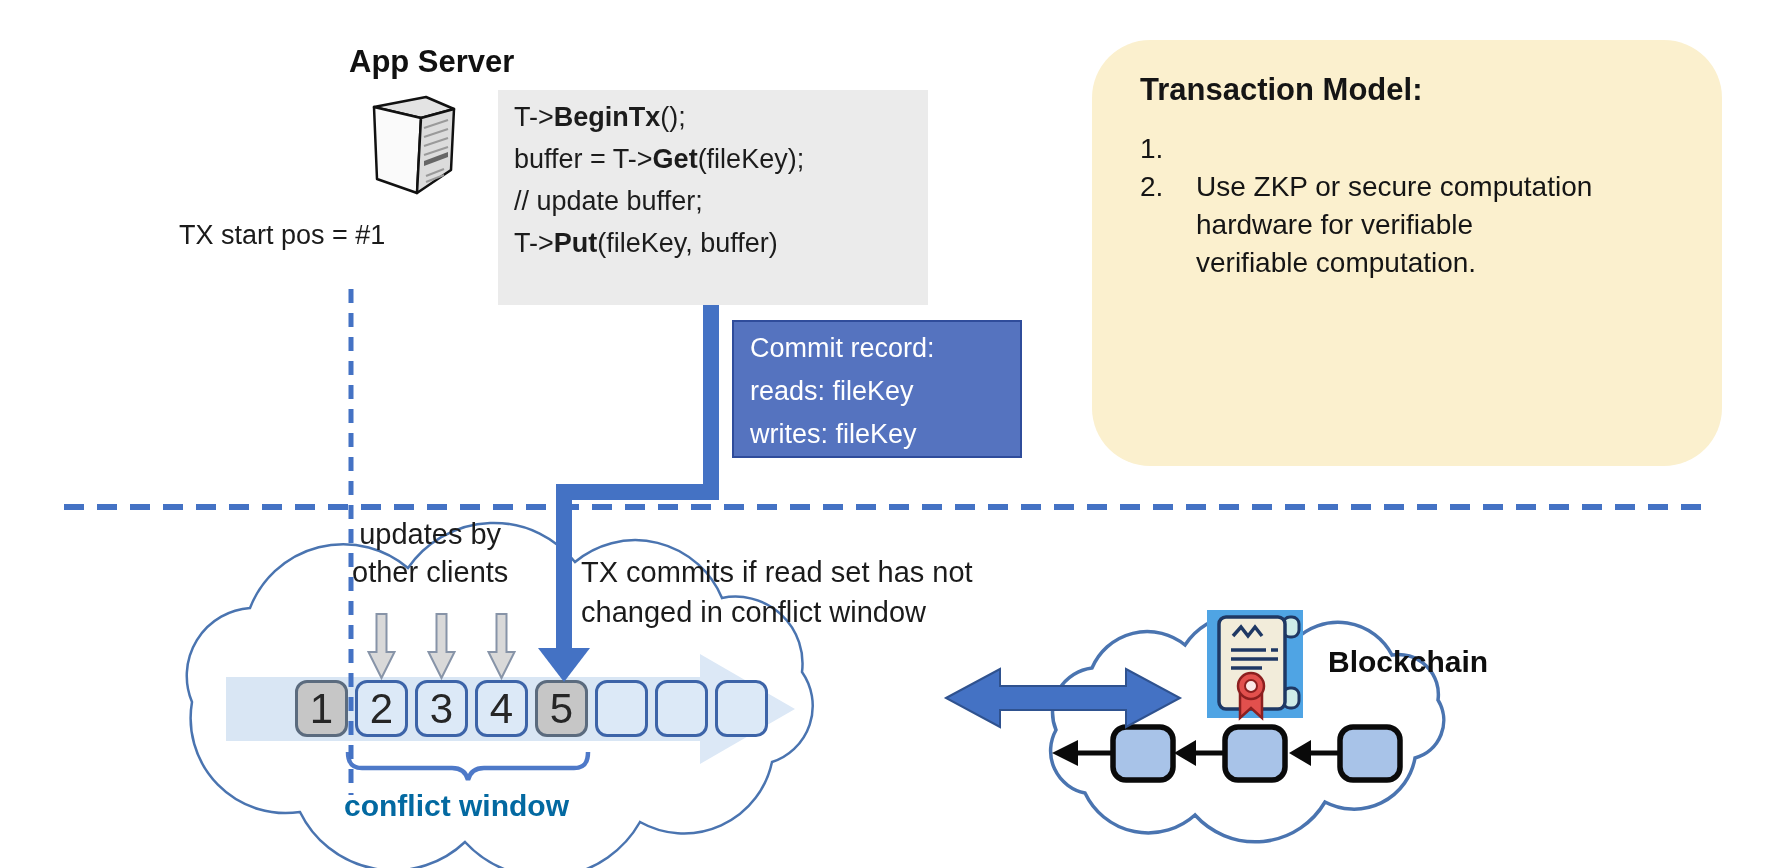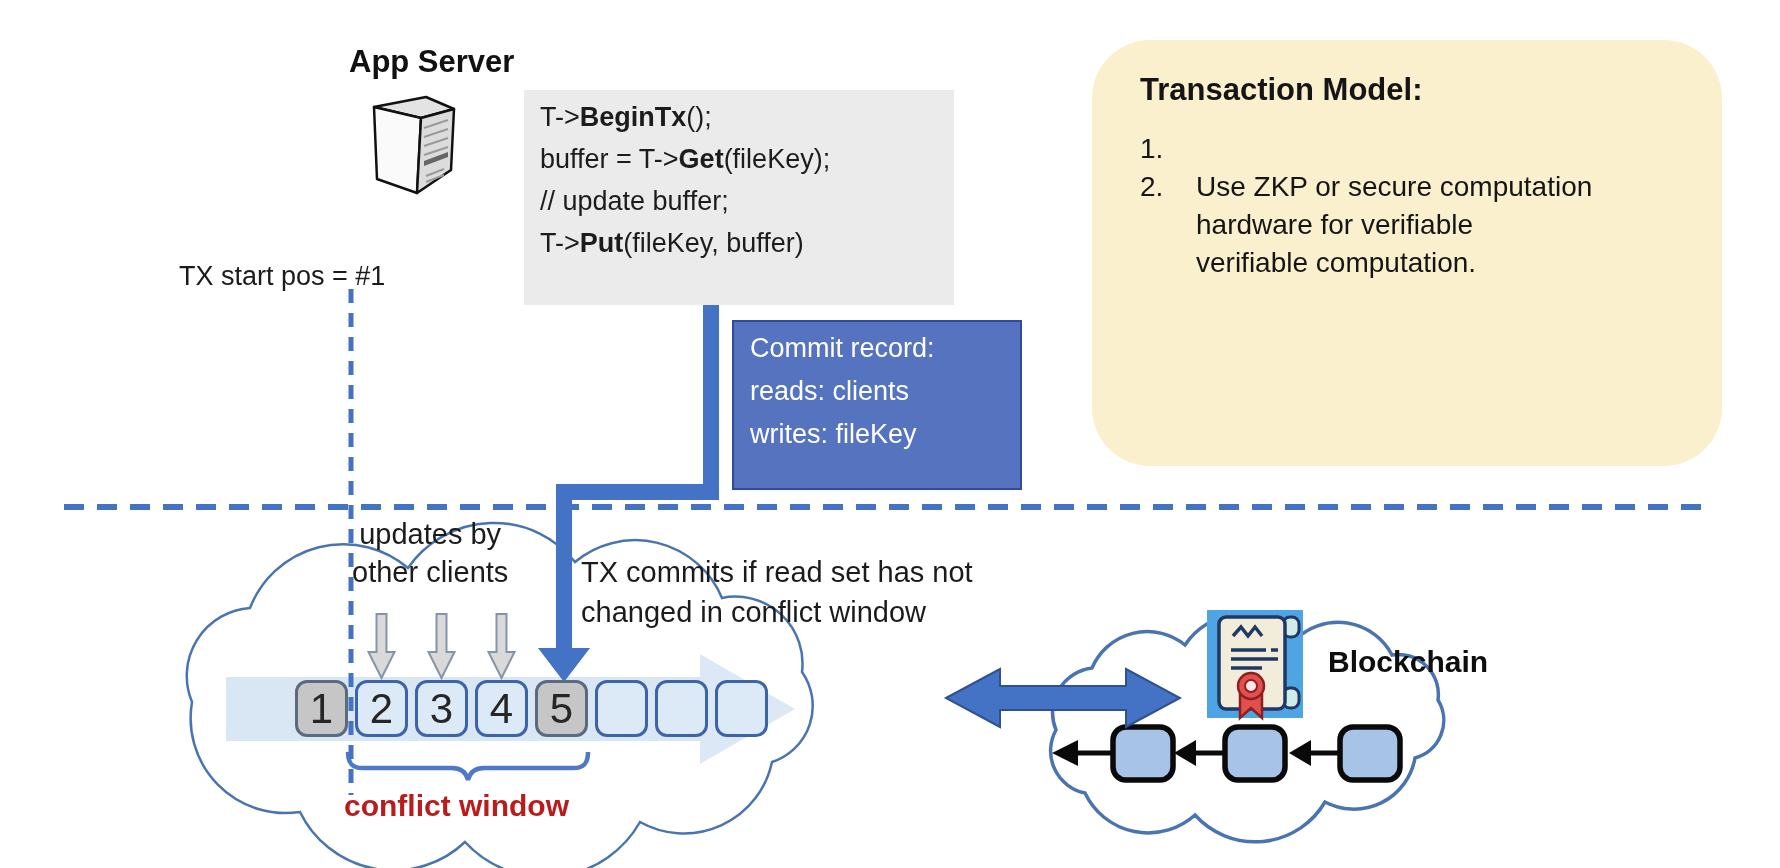--- a/index.html
+++ b/index.html
@@ -5,44 +5,44 @@
   html,body{margin:0;padding:0;background:#ffffff;}
   #canvas{position:relative;width:1780px;height:868px;background:#ffffff;overflow:hidden;
           font-family:"Liberation Sans", sans-serif;color:#1b1b1b;}
   svg.layer{position:absolute;left:0;top:0;}
   #svg-under{z-index:1;}
   #boxes-layer{z-index:2;}
   #svg-over{z-index:3;}
   .txt{position:absolute;z-index:4;white-space:nowrap;}
 
   #app-server-title{left:349px;top:44px;font-size:31px;font-weight:bold;color:#111;text-align:right;}
-  #code-block{position:absolute;left:524px;top:90px;width:430px;height:215px;background:#EBEBEB;
+  #code-block{position:absolute;left:498px;top:90px;width:430px;height:215px;background:#EBEBEB;
               z-index:4;padding:6px 0 0 16px;box-sizing:border-box;}
   .code-line{font-size:27px;line-height:42px;color:#1c1c1c;white-space:pre;}
   .code-line b{font-weight:bold;}
 
-  #tx-start{left:179px;top:220px;font-size:27px;margin-top:41px;}
+  #tx-start{left:179px;top:220px;font-size:27px;}
 
-  #commit-box{position:absolute;left:732px;top:320px;width:290px;height:170px;box-sizing:border-box;
+  #commit-box{position:absolute;left:732px;top:320px;width:290px;height:138px;box-sizing:border-box;
               background:#5573BF;border:2px solid #2F4C9B;z-index:4;padding:5px 0 4px 16px;}
   #commit-box div{color:#ffffff;font-size:27px;line-height:43px;white-space:nowrap;}
 
   #note-box{position:absolute;left:1092px;top:40px;width:630px;height:426px;background:#FBF0CE;
             border-radius:58px;z-index:0;}
   #note-title{left:1140px;top:72px;font-size:31px;font-weight:bold;color:#151515;}
   #model-list{position:absolute;left:1140px;top:130px;z-index:4;}
   .model-item{display:flex;}
   .model-num{width:56px;font-size:28px;line-height:38px;color:#151515;}
   .model-text{font-size:28px;line-height:38px;color:#151515;white-space:nowrap;}
 
   #updates-label{left:352px;top:515px;text-align:center;}
   #updates-label div{font-size:29px;line-height:38px;}
   #txcommits-label{left:581px;top:552px;}
   #txcommits-label div{font-size:29px;line-height:40px;}
-  #conflict-label{left:344px;top:789px;font-size:30px;font-weight:bold;color:#b91c1c;}
+  #conflict-label{left:344px;top:789px;font-size:30px;font-weight:bold;color:#0369a1;}
   #blockchain-label{left:1328px;top:645px;font-size:30px;font-weight:bold;color:#0e0e0e;}
 
   #boxes-layer{position:absolute;left:0;top:0;width:1780px;height:868px;}
   .tbox{position:absolute;top:680px;width:53px;height:57px;box-sizing:border-box;
         border:3px solid #3D64A8;border-radius:12px;background:#DCE9F7;
         font-size:42px;font-weight:400;color:#262626;text-align:center;line-height:51px;}
   .tbox.shaded{background:#C6C6C6;border-color:#5B6B7E;}
 </style>
 </head>
 <body>
@@ -150,21 +150,21 @@
         <div class="code-line">// update buffer;</div>
         <div class="code-line">T-&gt;<b>Put</b>(fileKey, buffer)</div>
       </div>
   </div>
 
   <div class="txt" id="tx-start">TX start pos = #1</div>
 
   <div id="commit-box">
     <div id="commit-lines">
         <div>Commit record:</div>
-        <div>reads: clients</div>
+        <div>reads: fileKey</div>
         <div>writes: fileKey</div>
       </div>
   </div>
 
   <div class="txt" id="note-title">Transaction Model:</div>
   <div id="model-list">
       <div class="model-item">
         <div class="model-num">1.</div>
       </div>
       <div class="model-item">

